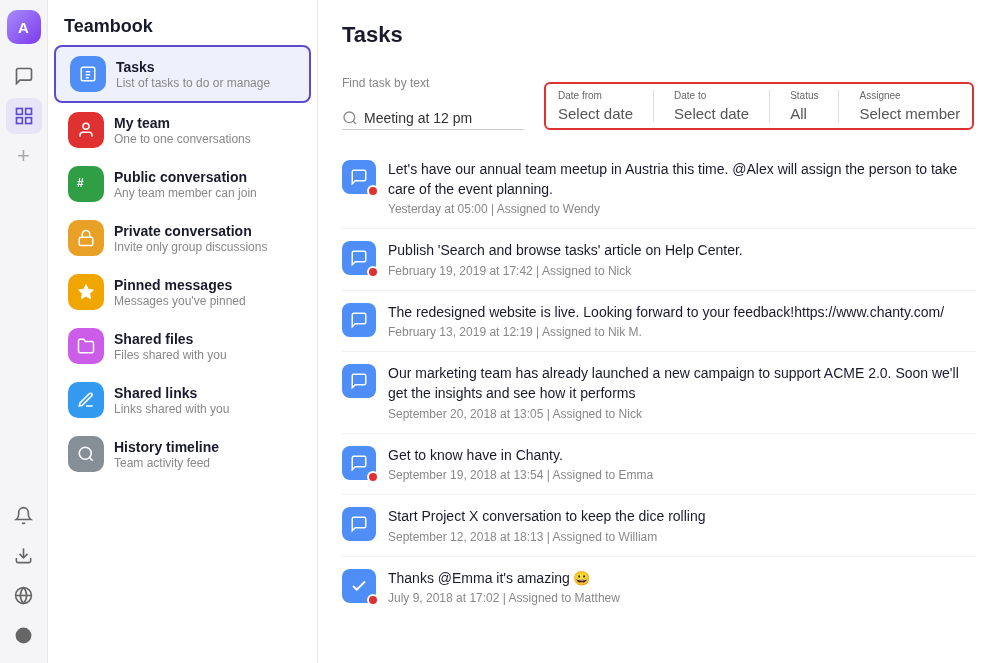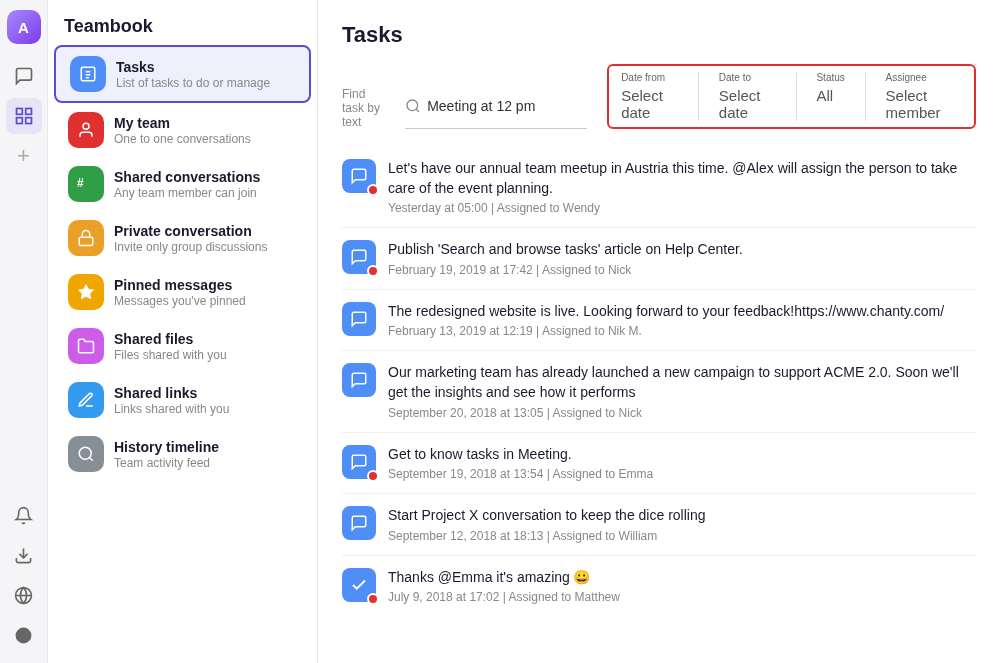--- a/index.html
+++ b/index.html
@@ -119,21 +119,21 @@
 
     
     .filter-bar {
       display: flex;
       align-items: flex-end;
       gap: 20px;
       margin-bottom: 18px;
     }
     .filter-search {
       display: flex;
-      flex-direction: row;
+      flex-direction: column;
       gap: 20px;
       margin-top: 12px;
     }
     .filter-label {
       font-size: 12px;
       color: #888;
     }
     .search-input-wrap {
       display: flex;
       align-items: center;
@@ -301,21 +301,21 @@
       <div class="item-sub">One to one conversations</div>
     </div>
   </div>
       <div class="sidebar-item">
     <div class="item-icon" style="background:#2f9e44">
       <svg width="18" height="18" viewBox="0 0 24 24" fill="#fff">
             <text y="16" font-size="16" font-weight="700">#</text>
           </svg>
     </div>
     <div class="item-text">
-      <div class="item-title">Shared conversations</div>
+      <div class="item-title">Public conversation</div>
       <div class="item-sub">Any team member can join</div>
     </div>
   </div>
       <div class="sidebar-item">
     <div class="item-icon" style="background:#e8a126">
       <svg width="18" height="18" viewBox="0 0 24 24" fill="none" stroke="#fff" stroke-width="2">
             <rect x="3" y="11" width="18" height="11" rx="2" ry="2"></rect>
             <path d="M7 11V7a5 5 0 0 1 10 0v4"></path>
           </svg>
     </div>
@@ -461,21 +461,21 @@
     </div>
   </div>
       <div class="task-item">
     <div class="task-icon" style="background:#4f8ef7">
       <svg width="18" height="18" viewBox="0 0 24 24" fill="none" stroke="#fff" stroke-width="2">
             <path d="M21 15a2 2 0 0 1-2 2H7l-4 4V5a2 2 0 0 1 2-2h14a2 2 0 0 1 2 2z"></path>
           </svg>
       <div class="priority-dot" style="background:#e03131"></div>
     </div>
     <div class="task-body">
-      <div class="task-title">Get to know tasks in Meeting.</div>
+      <div class="task-title">Get to know have in Chanty.</div>
       <div class="task-meta">September 19, 2018 at 13:54 | Assigned to Emma</div>
     </div>
   </div>
       <div class="task-item">
     <div class="task-icon" style="background:#4f8ef7">
       <svg width="18" height="18" viewBox="0 0 24 24" fill="none" stroke="#fff" stroke-width="2">
             <path d="M21 15a2 2 0 0 1-2 2H7l-4 4V5a2 2 0 0 1 2-2h14a2 2 0 0 1 2 2z"></path>
           </svg>
 
     </div>

